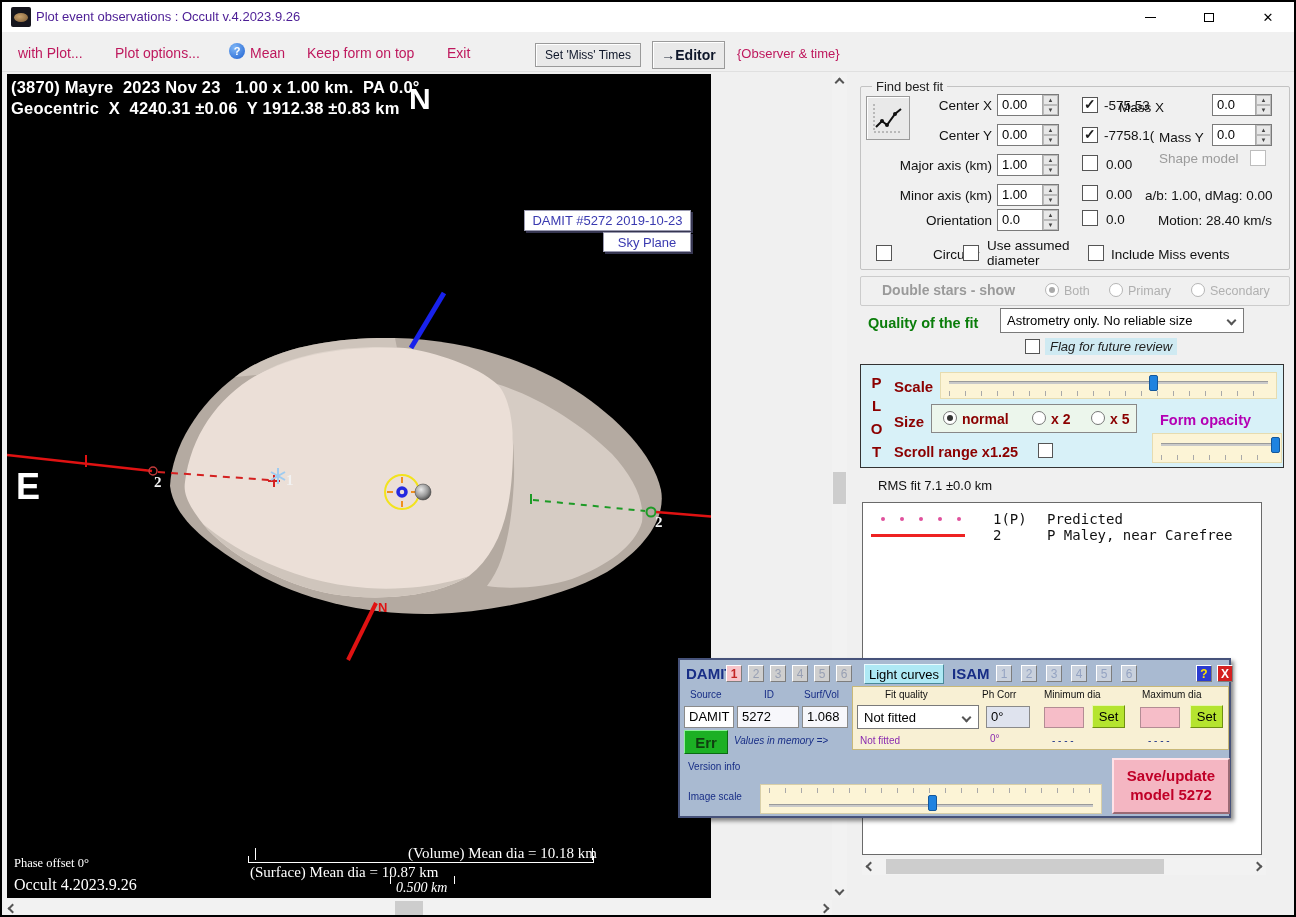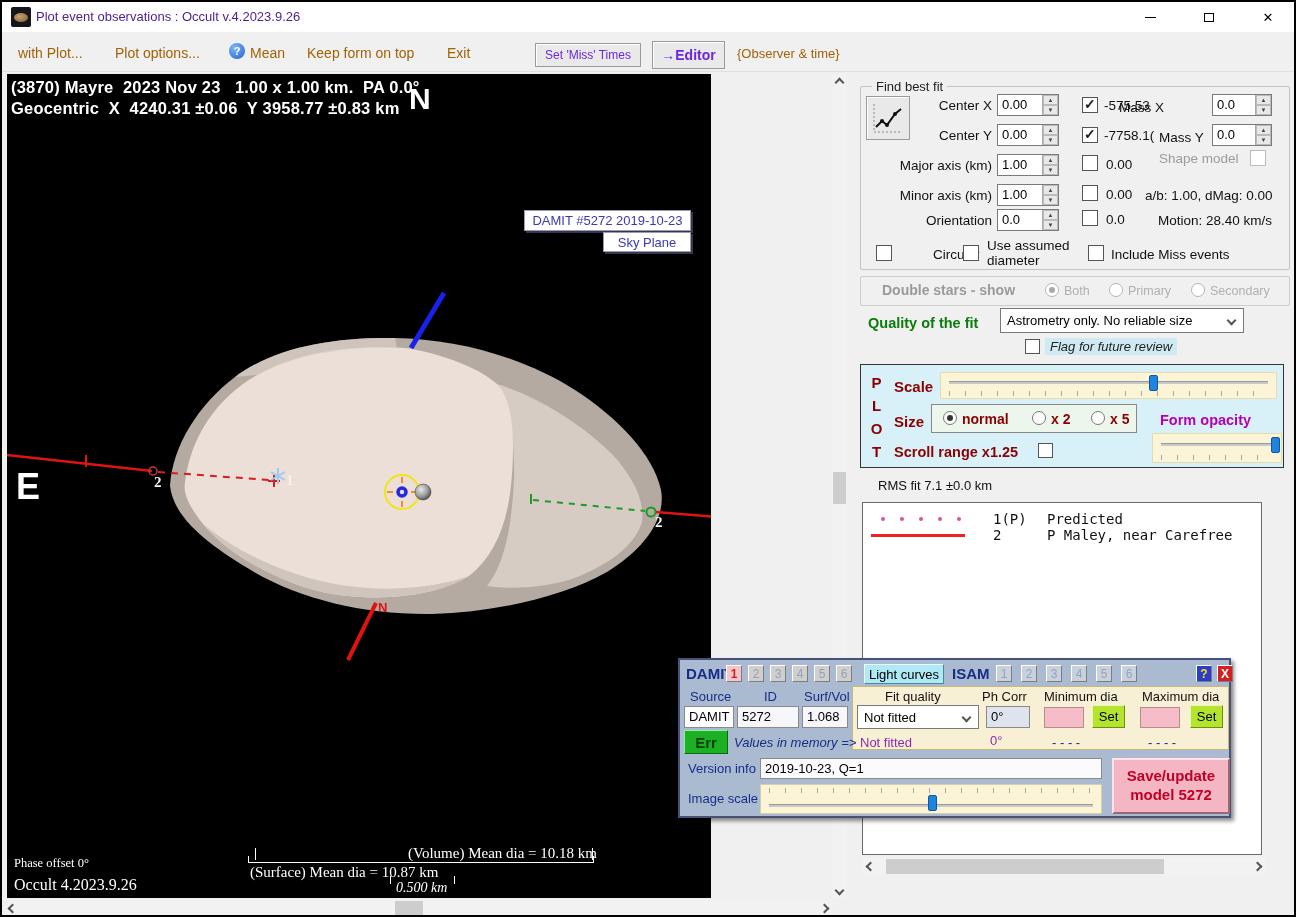--- a/index.html
+++ b/index.html
@@ -11,26 +11,26 @@
   .title-text{position:absolute;left:34px;top:7px;font-size:13px;color:#4c1d95;}
   .app-icon{position:absolute;left:9px;top:5px;width:20px;height:20px;background:#15151d;
     border-radius:2px;overflow:hidden;}
   .app-icon::after{content:"";position:absolute;left:3px;top:6px;width:14px;height:9px;
     background:radial-gradient(ellipse at 40% 40%, #c9a26e, #7a5a34);border-radius:50%;}
   .winbtn{position:absolute;top:2px;width:34px;height:26px;display:flex;align-items:center;justify-content:center;}
   .glyph-min{width:11px;height:1px;background:#000;}
   .glyph-max{width:10px;height:9px;border:1px solid #000;}
   .glyph-close{font-size:13px;color:#000;line-height:1;}
   .menubar{position:absolute;left:0;top:30px;width:100%;height:40px;background:#f0f0f0;border-bottom:1px solid #e0e0e0;}
-  .menu-item{position:absolute;top:13px;font-size:14px;color:#a16207;}
+  .menu-item{position:absolute;top:13px;font-size:14px;color:#be185d;}
   .help-icon{position:absolute;width:16px;height:16px;border-radius:50%;
     background:radial-gradient(circle at 35% 30%,#7fb7f7,#1d5fd0);color:#fff;font-size:11px;font-weight:bold;
     display:flex;align-items:center;justify-content:center;top:11px;}
   .toolbtn{position:absolute;background:#e9e9e9;border:1px solid #9a9a9a;
-    box-shadow:inset 1px 1px 0 #fff;display:flex;align-items:center;justify-content:center;color:#6d28d9;}
+    box-shadow:inset 1px 1px 0 #fff;display:flex;align-items:center;justify-content:center;color:#0f172a;}
   
   .plot{position:absolute;left:5px;top:72px;width:704px;height:824px;background:#000;overflow:hidden;}
   .plot-title{position:absolute;left:4px;color:#fff;font-weight:bold;font-size:16.5px;letter-spacing:.2px;white-space:pre;}
   .bigN{position:absolute;left:402px;top:8px;color:#fff;font-weight:bold;font-size:30px;}
   .bigE{position:absolute;left:9px;top:392px;color:#fff;font-weight:bold;font-size:36px;}
   .tagbox{position:absolute;background:#fff;border:1px solid #9a9ab0;
     box-shadow:2px 2px 0 rgba(60,60,90,.9);color:#3a3ab0;font-size:13px;
     display:flex;align-items:center;justify-content:center;}
   .serif{font-family:"Liberation Serif",serif;color:#fff;position:absolute;}
   .wtick{position:absolute;width:1px;background:#fff;}
@@ -73,21 +73,21 @@
   .listbox{position:absolute;background:#fff;border:1px solid #6a6a6a;}
   .legend-row{position:absolute;left:8px;display:flex;align-items:center;
     font-family:"DejaVu Sans Mono",monospace;font-size:14px;color:#111;}
   .legend-marker{width:100px;position:relative;height:14px;}
   .legend-num{width:54px;margin-left:22px;white-space:pre;}
   .dot{position:absolute;top:5px;width:4px;height:4px;border-radius:50%;background:#e0519c;}
   .redline{position:absolute;top:6px;left:0;width:94px;height:3px;background:#ee2222;}
   
   .damit-panel{position:absolute;left:676px;top:656px;width:553px;height:160px;background:#a9bad1;
     border:2px solid #46527a;box-shadow:3px 3px 4px rgba(0,0,0,.45);}
-  .dp-lbl{position:absolute;font-size:13px;color:#182e86;white-space:nowrap;}
+  .dp-lbl{position:absolute;font-size:10px;color:#182e86;white-space:nowrap;}
   .tabbtn{position:absolute;width:16px;height:17px;font-size:12px;display:flex;align-items:center;justify-content:center;
     background:#cfcfcf;color:#98a0b4;border:1px solid;border-color:#fff #7d7d7d #7d7d7d #fff;}
   .tabbtn.active{background:#f6c5cb;color:#c32525;font-weight:bold;}
   .tabbtn.isam{background:#c9d1dd;color:#94a3c2;}
   .field{position:absolute;background:#fff;border:1px solid #8a8a8a;font-size:13px;color:#000;padding:2px 0 0 4px;}
   .setbtn{position:absolute;width:33px;height:23px;background:#b5e42f;border:1px solid;
     border-color:#e8f7b0 #6f8f12 #6f8f12 #e8f7b0;font-size:13px;color:#000;
     display:flex;align-items:center;justify-content:center;}
   .pinkbox{position:absolute;width:40px;height:21px;background:#f6bdc8;border:1px solid #b38c94;}
   .purple{color:#8a2bb0;}
@@ -168,21 +168,21 @@
         <line x1="395" y1="403" x2="395" y2="409" stroke="#f09020" stroke-width="2"></line>
         <line x1="395" y1="427" x2="395" y2="433" stroke="#f09020" stroke-width="2"></line>
         <line x1="380" y1="418" x2="386" y2="418" stroke="#f09020" stroke-width="2"></line>
         <line x1="404" y1="418" x2="410" y2="418" stroke="#f09020" stroke-width="2"></line>
         <circle cx="395" cy="418" r="4" fill="none" stroke="#2428e0" stroke-width="3.5"></circle>
       </g>
       <circle cx="416" cy="418" r="8" fill="url(#sphereGrad)" stroke="#3a3a3a" stroke-width="0.5"></circle>
     </svg>
 
     <div class="plot-title" style="top:4px;">(3870) Mayre  2023 Nov 23   1.00 x 1.00 km.  PA 0.0°</div>
-    <div class="plot-title" style="top:25px;">Geocentric  X  4240.31 ±0.06  Y 3958.77 ±0.83 km</div>
+    <div class="plot-title" style="top:25px;">Geocentric  X  4240.31 ±0.06  Y 1912.38 ±0.83 km</div>
     <div class="bigN">N</div>
     <div class="bigE">E</div>
 
     <div class="chord-label" style="left:147px;top:400px;">2</div>
     <div class="chord-label" style="left:279px;top:398px;">1</div>
     <div class="chord-label" style="left:648px;top:440px;">2</div>
     <div class="abs" style="left:371px;top:526px;color:#e01212;font-size:13px;font-weight:bold;">N</div>
 
     <div class="tagbox" style="left:517px;top:136px;width:167px;height:21px;">DAMIT #5272 2019-10-23</div>
     <div class="tagbox" style="left:596px;top:158px;width:88px;height:20px;">Sky Plane</div>
@@ -435,21 +435,20 @@
     <div class="setbtn" style="left:510px;top:45px;">Set</div>
 
     <div class="abs" style="left:4px;top:70px;width:44px;height:24px;background:#1cb024;border:1px solid;border-color:#8ef09a #0a6a12 #0a6a12 #8ef09a;font-size:15px;font-weight:bold;color:#053;display:flex;align-items:center;justify-content:center;color:#072;color:#103e10;">Err</div>
     <div class="dp-lbl" style="left:54px;top:75px;font-style:italic;">Values in memory =&gt;</div>
     <div class="dp-lbl purple" style="left:180px;top:75px;color:#8a2bb0;">Not fitted</div>
     <div class="dp-lbl purple" style="left:310px;top:73px;color:#8a2bb0;">0°</div>
     <div class="dp-lbl" style="left:372px;top:75px;">- - - -</div>
     <div class="dp-lbl" style="left:468px;top:75px;">- - - -</div>
 
     <div class="dp-lbl" style="left:8px;top:101px;">Version info</div>
-    <div class="field" style="left:80px;top:98px;width:342px;height:21px;background:#fbfbfd;">2019-10-23, Q=1</div>
 
     <div class="dp-lbl" style="left:8px;top:131px;">Image scale</div>
     <div class="slider" style="left:80px;top:124px;width:342px;height:30px;border-color:#d8cfa8;">
       <div class="ticks" style="top:3px;"></div>
       <div class="track" style="top:19px;"></div>
       <div class="thumb" style="left:49%;top:10px;"></div>
     </div>
 
     <div class="abs" style="left:432px;top:98px;width:118px;height:56px;background:#f4b6c2;border:2px solid;border-color:#ffe2e8 #9a6a74 #9a6a74 #ffe2e8;display:flex;align-items:center;justify-content:center;text-align:center;font-size:15px;font-weight:bold;color:#c00028;line-height:1.25;padding:0 8px;">Save/update model 5272</div>
   </div>

